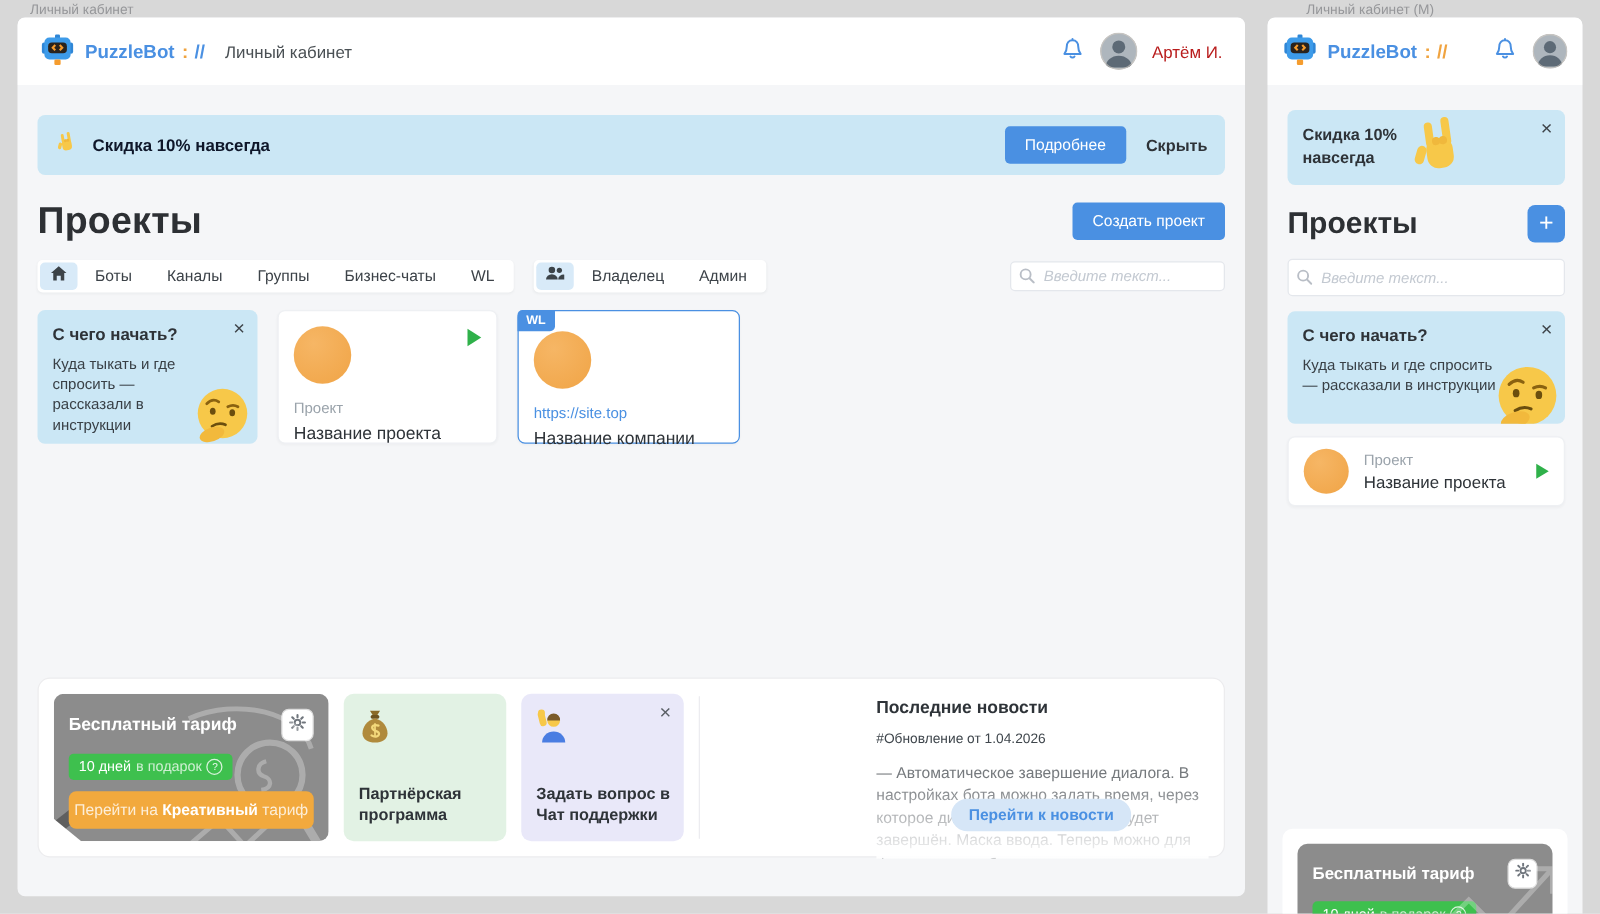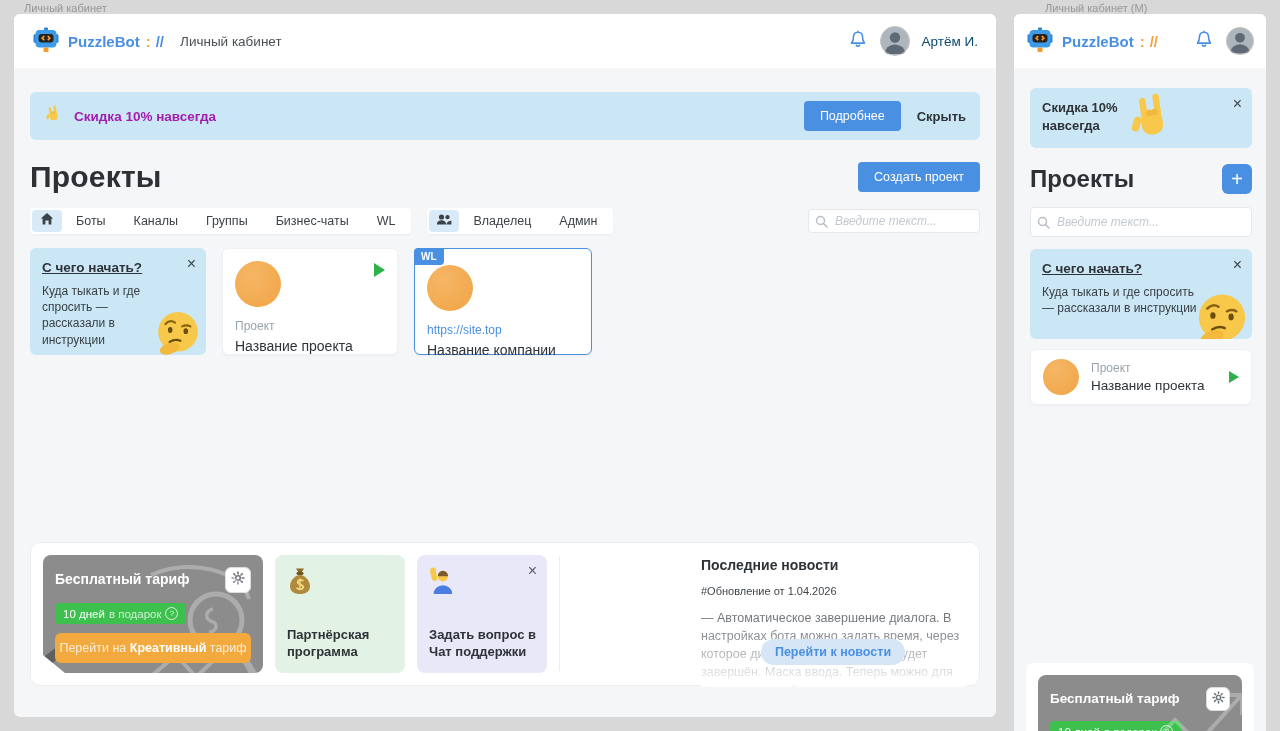--- a/index.html
+++ b/index.html
@@ -24,30 +24,30 @@
     height:54px; background:#fff; display:flex; align-items:center;
     justify-content:space-between; padding:0 18px;
   }
   .brand { display:flex; align-items:center; gap:8px; }
   .brand .bname { font-size:15px; font-weight:700; color:#4a90e2; }
   .brand .colon { font-size:15px; font-weight:700; color:#f0a33f; margin-left:-2px; }
   .brand .slashes { font-size:15px; font-weight:700; color:#4a90e2; margin-left:-3px; }
   .brand .slashes.orange { color:#f0a33f; }
   .brand .crumb { font-size:13.5px; color:#4a5054; margin-left:8px; }
   .hright { display:flex; align-items:center; gap:12px; }
-  .uname { font-size:13.5px; color:#0c4a6e; }
+  .uname { font-size:13.5px; color:#b91c1c; }
   .avatar { width:30px; height:30px; border-radius:50%; overflow:hidden; display:block; }
 
   .content { padding:0 16px; }
 
   .banner {
     margin-top:24px; height:48px; background:#cbe7f5; border-radius:6px;
     display:flex; align-items:center; padding:0 14px; gap:12px;
   }
-  .banner .btitle { font-size:13.5px; font-weight:700; color:#a21caf; }
+  .banner .btitle { font-size:13.5px; font-weight:700; color:#0f172a; }
   .banner .bright { margin-left:auto; display:flex; align-items:center; gap:16px; }
   .btn-blue {
     background:#4a90e2; color:#fff; border:none; border-radius:4px;
     font-size:12.5px; padding:8px 16px; cursor:pointer;
     font-family:inherit;
   }
   .link-dark { font-size:13px; font-weight:600; color:#2e3338; cursor:pointer; }
 
   .titlerow { margin-top:20px; display:flex; align-items:center; justify-content:space-between; }
   h1.pagetitle { font-size:30px; font-weight:800; color:#2d3034; letter-spacing:.2px; }
@@ -74,21 +74,21 @@
   .search .mag { position:absolute; left:7px; top:5px; }
   .search.msearch { width:100%; margin:0; }
   .search.msearch input { height:30px; }
   .search.msearch .mag { top:8px; }
 
   .cardsrow { margin-top:14px; display:flex; gap:16px; height:107px; }
   .card-start {
     width:176px; background:#cbe7f5; border-radius:6px; padding:12px;
     position:relative; overflow:hidden;
   }
-  .card-start .ctitle { font-size:13.5px; font-weight:700;text-decoration:underline; }
+  .card-start .ctitle { font-size:13.5px; font-weight:700; }
   .card-start .cbody { font-size:12px; color:#394046; line-height:1.35; margin-top:8px; width:126px; }
   .xclose {
     position:absolute; top:8px; right:10px; font-size:16px; line-height:16px;
     color:#3e4449; cursor:pointer;
   }
   .think-emoji { position:absolute; right:4px; bottom:-6px; }
 
   .card-proj {
     width:176px; background:#fff; border-radius:6px; padding:12px;
     position:relative; border:1px solid #eef0f3; box-shadow:0 1px 2px rgba(40,50,60,.04);

